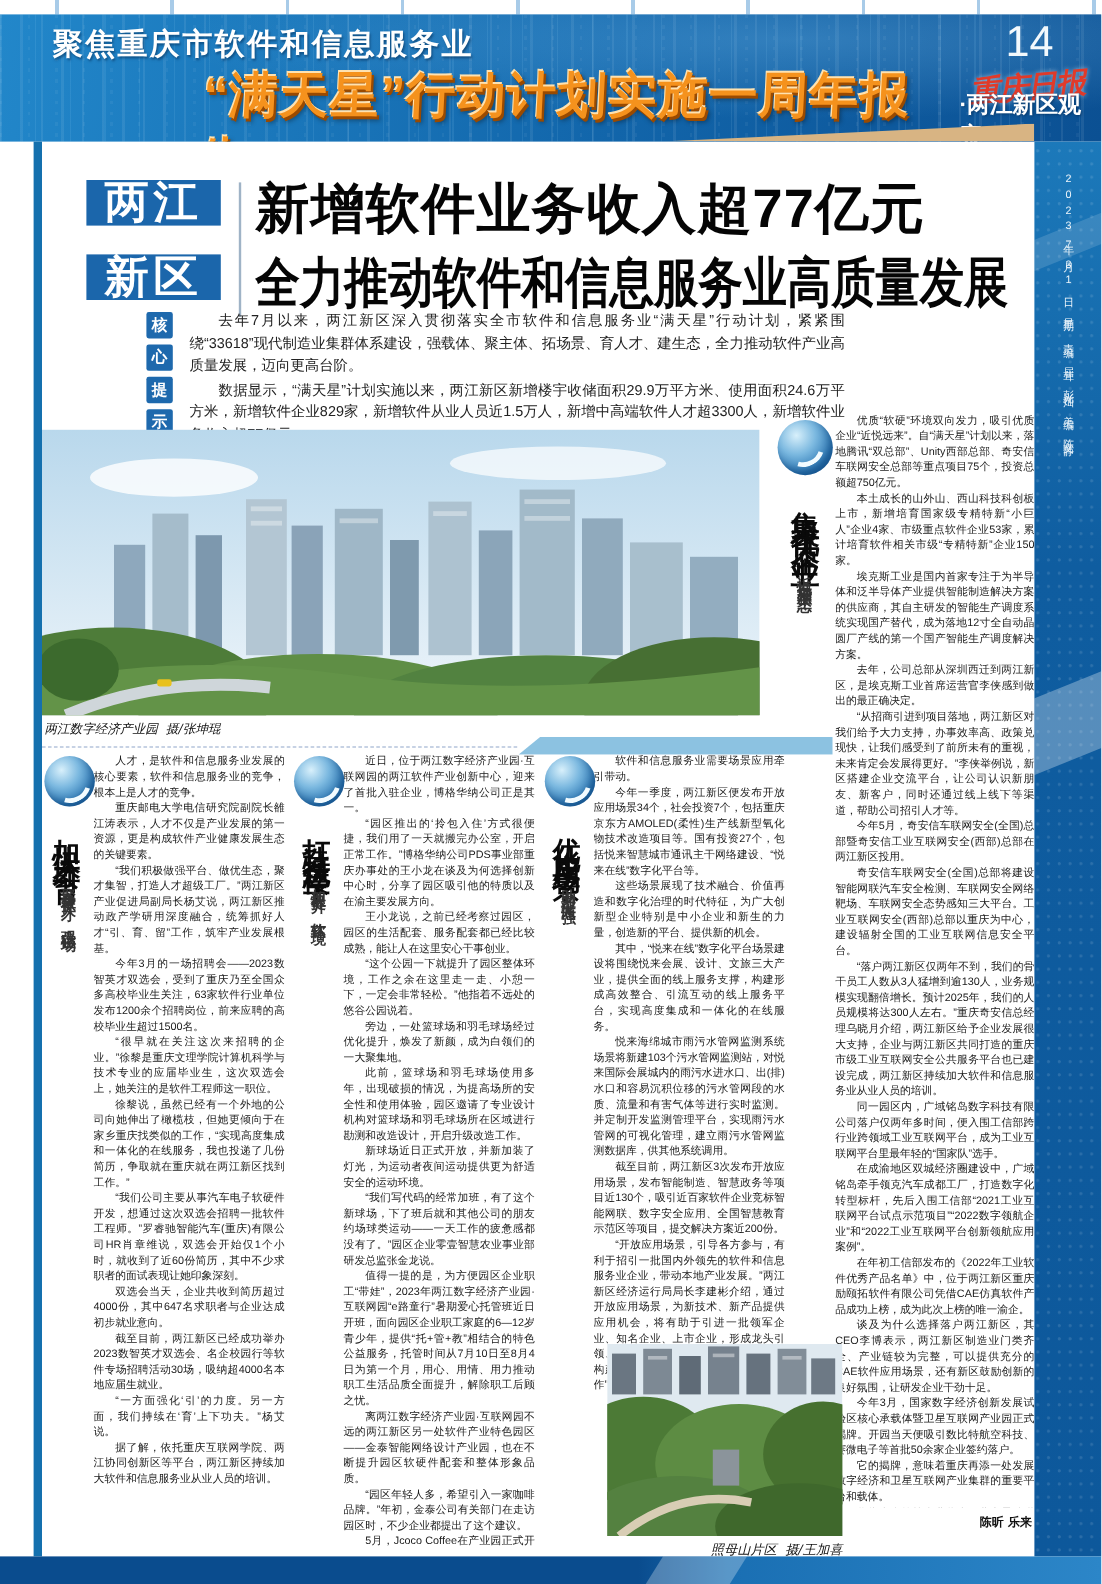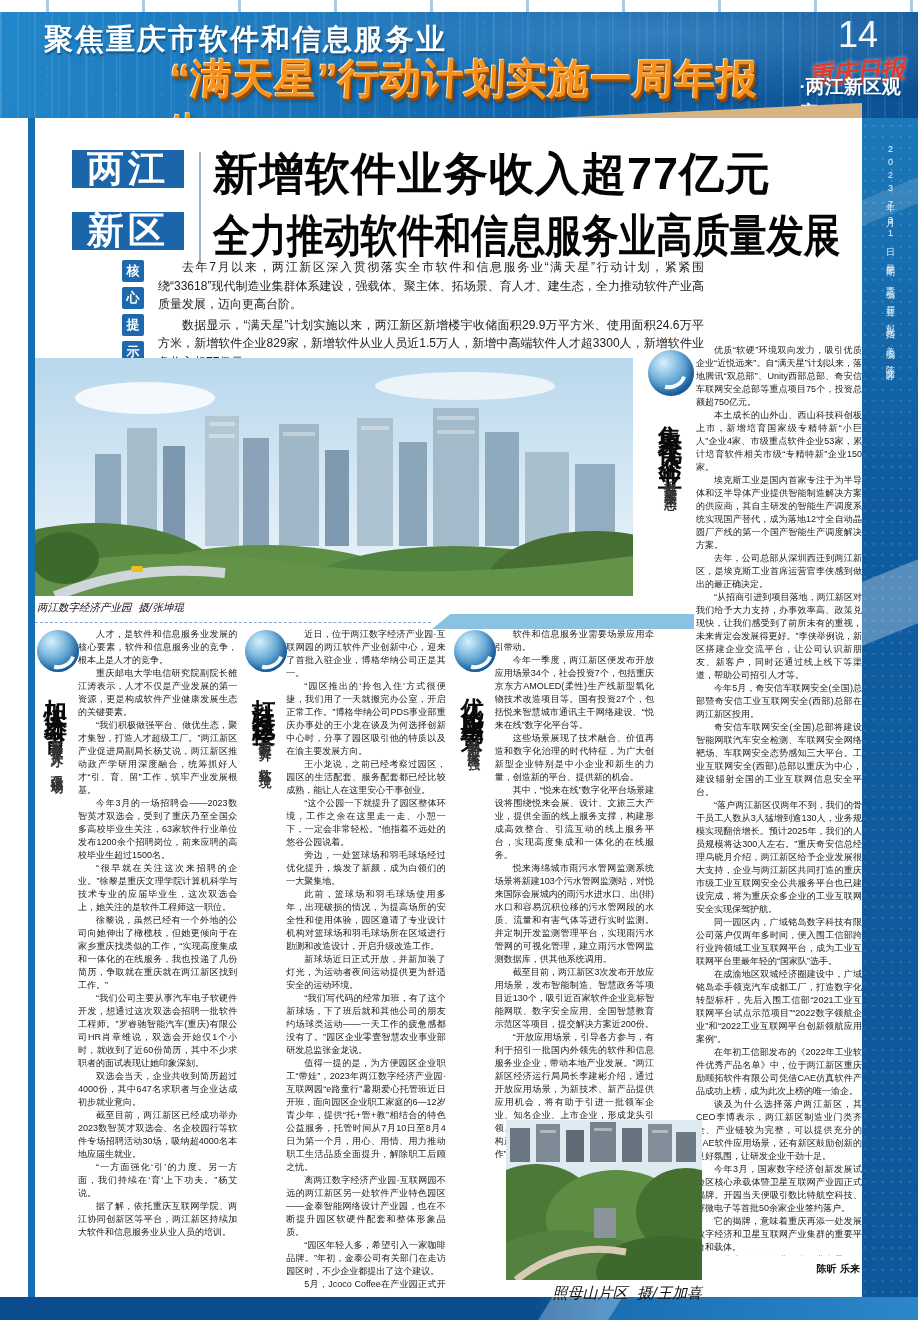--- a/index.html
+++ b/index.html
@@ -13,21 +13,21 @@
      background:
        radial-gradient(ellipse at 72% 20%, rgba(140,210,255,.28), transparent 55%),
        repeating-linear-gradient(90deg, rgba(255,255,255,.08) 0 2px, transparent 2px 17px),
        repeating-linear-gradient(90deg, rgba(170,225,255,.10) 0 1px, transparent 1px 29px),
        linear-gradient(102deg,#2287ca 0%,#1266ab 55%,#0b5093 100%);
      overflow:hidden;}
   .banner .rain{position:absolute;inset:0;background:
        repeating-linear-gradient(180deg, rgba(255,255,255,.10) 0 3px, transparent 3px 9px);
        -webkit-mask-image:repeating-linear-gradient(90deg,#000 0 2px,transparent 2px 23px);
        mask-image:repeating-linear-gradient(90deg,#000 0 2px,transparent 2px 23px);opacity:.5;}
-  .kicker{position:absolute;left:44px;top:8px;font-size:29px;font-weight:bold;color:#fff;
+  .kicker{position:absolute;left:44px;top:8px;font-size:25px;font-weight:bold;color:#fff;
      letter-spacing:2px;text-shadow:1px 2px 2px rgba(0,40,80,.55);}
   .pagenum{position:absolute;right:40px;top:2px;font-size:36px;color:#f2f8fc;font-weight:400;}
   .masthead{position:absolute;right:14px;top:44px;font-size:25px;font-weight:bold;color:#e03a2a;
      font-family:"DejaVu Serif","Liberation Serif",serif;font-style:italic;transform:rotate(-5deg);
      text-shadow:0 0 4px rgba(255,255,255,.55);letter-spacing:-1px;}
   .banner-title-row{position:absolute;left:168px;top:40px;display:flex;align-items:baseline;gap:10px;}
   .banner-title{font-size:41px;font-weight:bold;color:#f5921d;letter-spacing:1px;
      text-shadow:-1px -1px 0 #ffe2b0, 2px 3px 0 #9a4a00, 3px 4px 4px rgba(0,0,0,.4);
      transform:skewX(-3deg);}
   .banner-sub{font-size:19px;font-weight:bold;color:#fff;text-shadow:1px 1px 2px rgba(0,40,80,.6);}
@@ -65,21 +65,21 @@
   .tip-text p{margin:0 0 2px 0;text-indent:2em;}
   
   .photo1{position:absolute;left:35px;top:358px;width:598px;height:238px;}
   .photo1 svg,.photo2 svg{display:block;width:100%;height:100%;}
   .caption{font-family:"DejaVu Serif","Liberation Serif",serif;font-style:italic;color:#111;}
   .caption1{position:absolute;left:37px;top:601px;font-size:10.5px;}
   .dash-sep{position:absolute;left:35px;top:622px;width:396px;border-top:1px dashed #8fa6c9;}
   .blue-band{position:absolute;left:432px;top:614px;width:262px;height:15px;background:#8cc2e1;
      clip-path:polygon(7% 0,100% 0,100% 100%,0 100%);}
   .photo2{position:absolute;left:506px;top:1120px;width:196px;height:160px;background:#fff;z-index:5;}
-  .caption2{position:absolute;left:506px;top:1284px;width:196px;text-align:right;font-size:15px;z-index:5;}
+  .caption2{position:absolute;left:506px;top:1284px;width:196px;text-align:right;font-size:11px;z-index:5;}
   
   .cols{position:absolute;left:40px;top:628px;width:614px;height:664px;display:flex;gap:11px;}
   .col{flex:1;display:flex;gap:5px;position:relative;}
   .sec-rail{width:33px;position:relative;flex:none;}
   .orb{position:absolute;top:2px;left:-3px;width:42px;height:42px;border-radius:50%;
      background:radial-gradient(circle at 34% 28%, #d8f0fb 0%, #7cb9e0 35%, #2b77b4 70%, #155d9d 100%);
      box-shadow:inset -3px -4px 6px rgba(0,40,90,.35);}
   .orb::after{content:"";position:absolute;left:5px;top:7px;width:26px;height:24px;border-radius:50%;
      border:4px solid transparent;border-bottom-color:#f2fbff;transform:rotate(-28deg);}
   .sec-title{writing-mode:vertical-rl;text-orientation:upright;font-size:23px;font-weight:bold;
@@ -259,21 +259,21 @@
       <div class="sec-sub">近悦远来强生态</div>
     </div>
     <div class="sec-body">
         <p>优质“软硬”环境双向发力，吸引优质企业“近悦远来”。自“满天星”计划以来，落地腾讯“双总部”、Unity西部总部、奇安信车联网安全总部等重点项目75个，投资总额超750亿元。</p>
         <p>本土成长的山外山、西山科技科创板上市，新增培育国家级专精特新“小巨人”企业4家、市级重点软件企业53家，累计培育软件相关市级“专精特新”企业150家。</p>
         <p>埃克斯工业是国内首家专注于为半导体和泛半导体产业提供智能制造解决方案的供应商，其自主研发的智能生产调度系统实现国产替代，成为落地12寸全自动晶圆厂产线的第一个国产智能生产调度解决方案。</p>
         <p>去年，公司总部从深圳西迁到两江新区，是埃克斯工业首席运营官李侠感到做出的最正确决定。</p>
         <p>“从招商引进到项目落地，两江新区对我们给予大力支持，办事效率高、政策兑现快，让我们感受到了前所未有的重视，未来肯定会发展得更好。”李侠举例说，新区搭建企业交流平台，让公司认识新朋友、新客户，同时还通过线上线下等渠道，帮助公司招引人才等。</p>
         <p>今年5月，奇安信车联网安全(全国)总部暨奇安信工业互联网安全(西部)总部在两江新区投用。</p>
         <p>奇安信车联网安全(全国)总部将建设智能网联汽车安全检测、车联网安全网络靶场、车联网安全态势感知三大平台。工业互联网安全(西部)总部以重庆为中心，建设辐射全国的工业互联网信息安全平台。</p>
-        <p>“落户两江新区仅两年不到，我们的骨干员工人数从3人猛增到逾130人，业务规模实现翻倍增长。预计2025年，我们的人员规模将达300人左右。”重庆奇安信总经理乌晓月介绍，两江新区给予企业发展很大支持，企业与两江新区共同打造的重庆市级工业互联网安全公共服务平台也已建设完成，将为重庆众多企业的工业互联网安全实现保驾护航。</p>
+        <p>“落户两江新区仅两年不到，我们的骨干员工人数从3人猛增到逾130人，业务规模实现翻倍增长。预计2025年，我们的人员规模将达300人左右。”重庆奇安信总经理乌晓月介绍，两江新区给予企业发展很大支持，企业与两江新区共同打造的重庆市级工业互联网安全公共服务平台也已建设完成，两江新区持续加大软件和信息服务业从业人员的培训。</p>
         <p>同一园区内，广域铭岛数字科技有限公司落户仅两年多时间，便入围工信部跨行业跨领域工业互联网平台，成为工业互联网平台里最年轻的“国家队”选手。</p>
         <p>在成渝地区双城经济圈建设中，广域铭岛牵手领克汽车成都工厂，打造数字化转型标杆，先后入围工信部“2021工业互联网平台试点示范项目”“2022数字领航企业”和“2022工业互联网平台创新领航应用案例”。</p>
         <p>在年初工信部发布的《2022年工业软件优秀产品名单》中，位于两江新区重庆励颐拓软件有限公司凭借CAE仿真软件产品成功上榜，成为此次上榜的唯一渝企。</p>
         <p>谈及为什么选择落户两江新区，其CEO李博表示，两江新区制造业门类齐全、产业链较为完整，可以提供充分的CAE软件应用场景，还有新区鼓励创新的良好氛围，让研发企业干劲十足。</p>
         <p>今年3月，国家数字经济创新发展试验区核心承载体暨卫星互联网产业园正式揭牌。开园当天便吸引数比特航空科技、赛微电子等首批50余家企业签约落户。</p>
         <p>它的揭牌，意味着重庆再添一处发展数字经济和卫星互联网产业集群的重要平台和载体。</p>
         <p>作为本次签约企业代表，北京星移联信科技发展有限公司投融资副总裁周航表示，过去一年与重庆尤其是两江新区保持密切沟通，感受到重庆在选择赛道、聚集资源和生态配套上的魄力和担当。“我们在这里，有信心做大做强。”周航说。</p>
       </div>
   </div>
 

